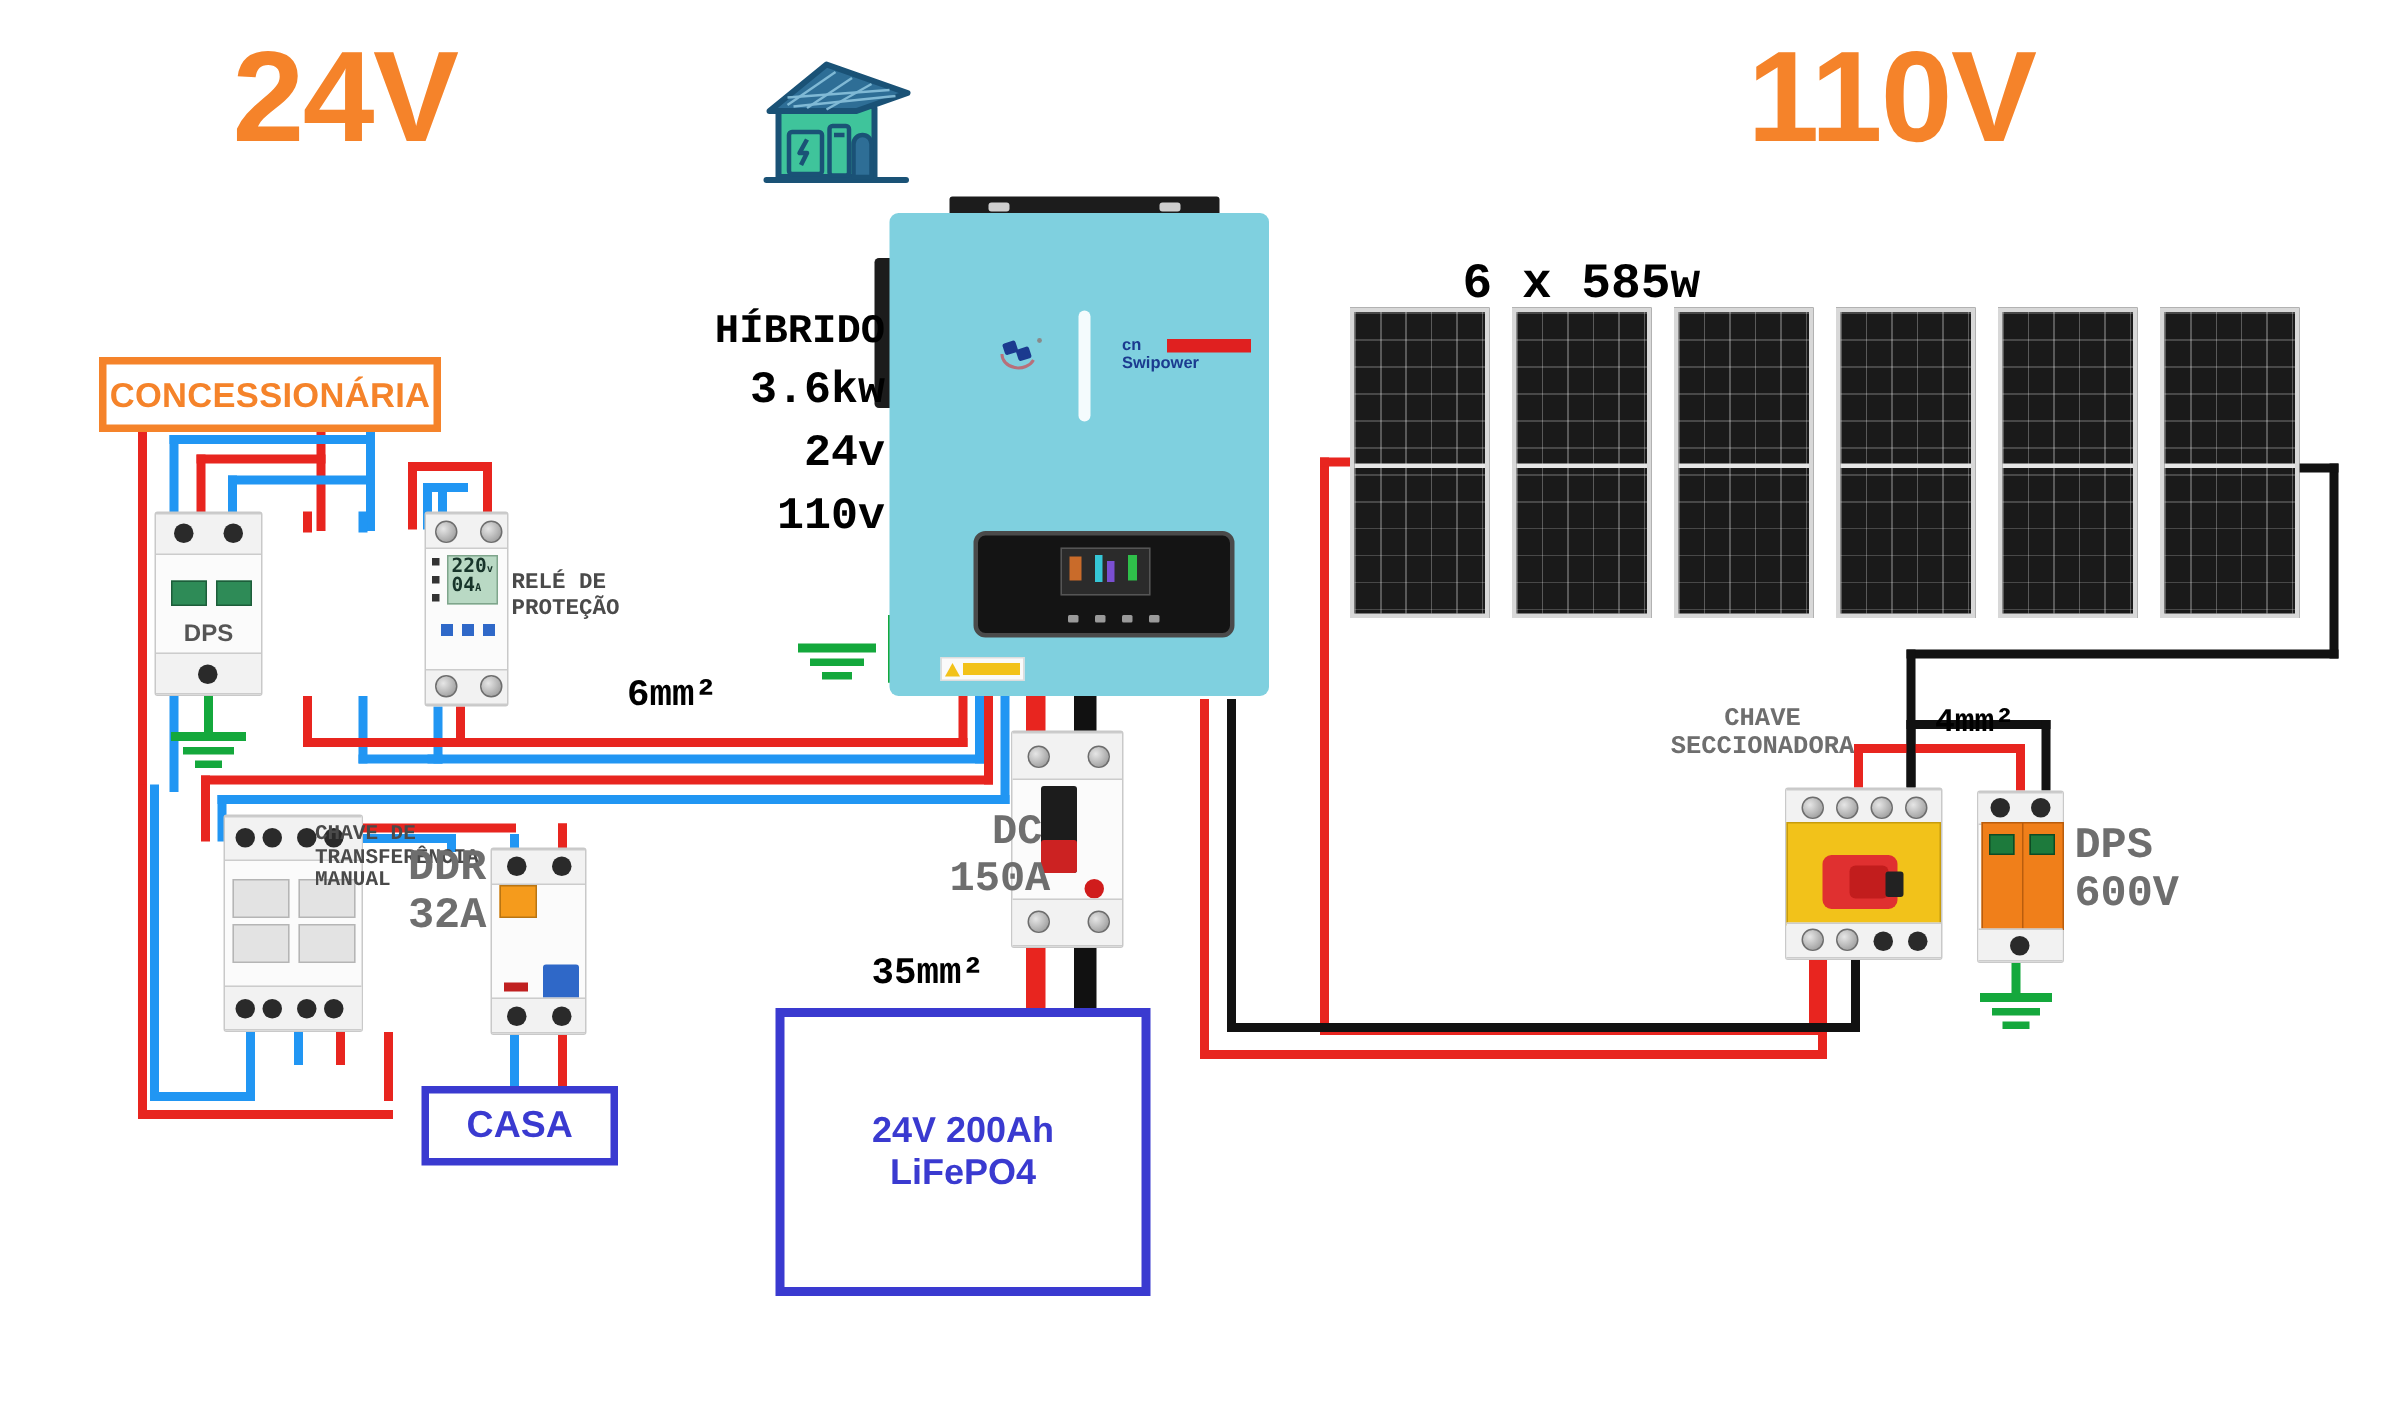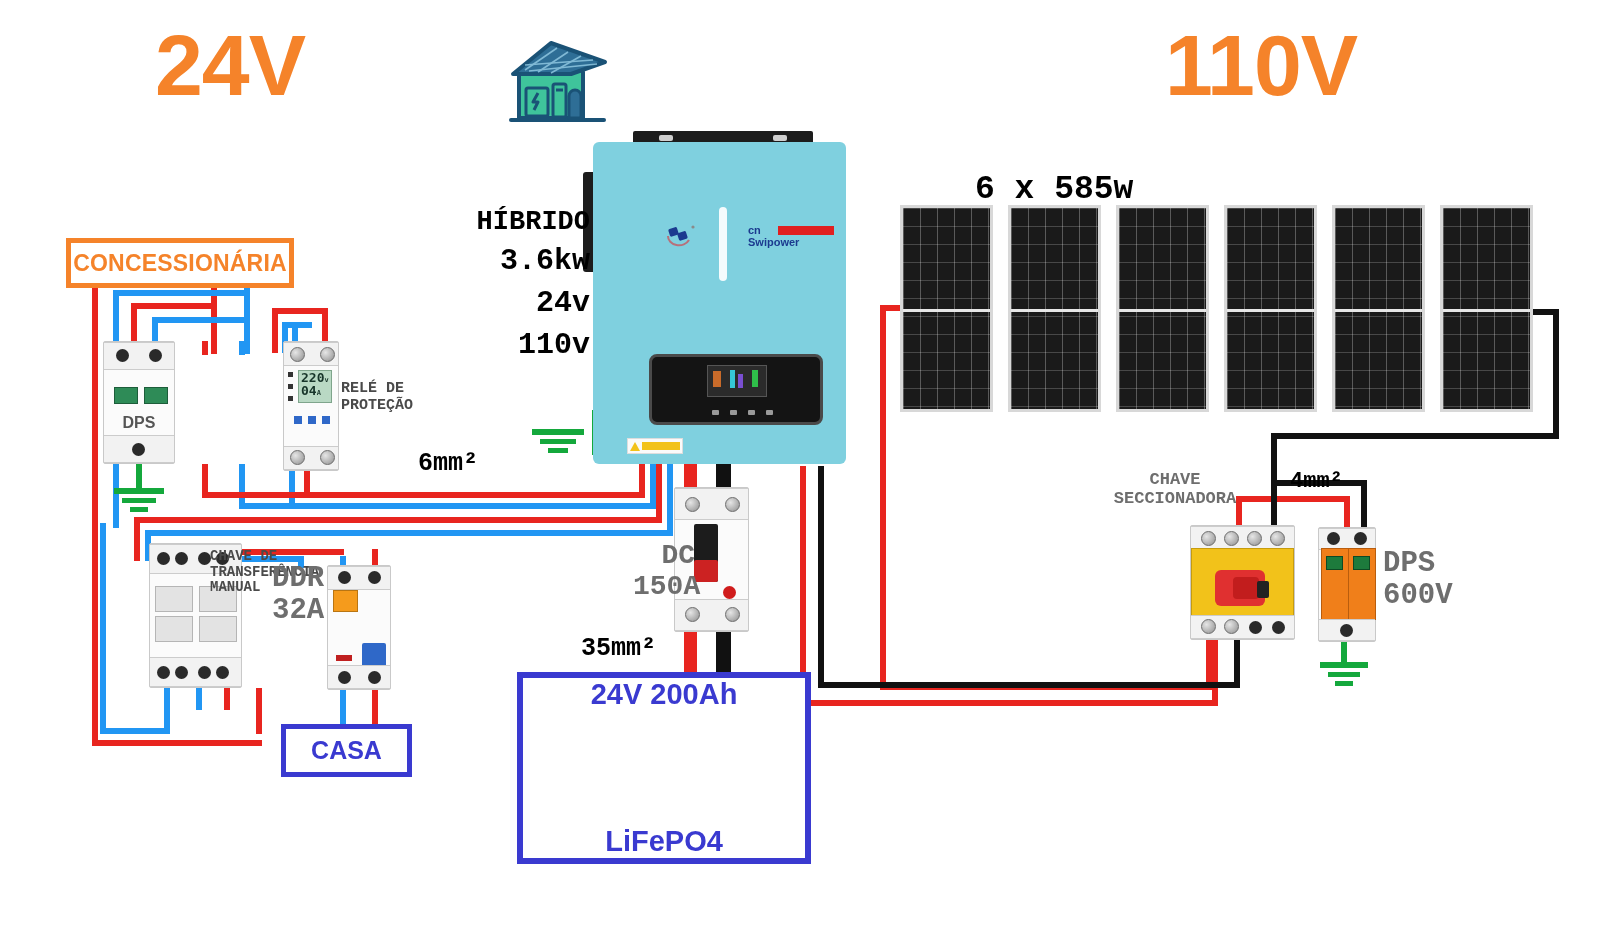--- a/index.html
+++ b/index.html
@@ -52,23 +52,23 @@
   }
   #box-concessionaria {
     left: 66px; top: 238px; width: 228px; height: 50px;
     border: 5px solid #F5832A; color: #F5832A; font-size: 23px; letter-spacing: .2px;
   }
   #box-casa {
     left: 281px; top: 724px; width: 131px; height: 53px;
     border: 5px solid #3A3AD0; color: #3A3AD0; font-size: 25px;
   }
   #box-bateria {
-    left: 517px; top: 672px; width: 294px; height: 192px;
+    left: 517px; top: 672px; width: 250px; height: 192px;
     border: 6px solid #3A3AD0; color: #3A3AD0;
-    flex-direction: column; justify-content: space-between; font-size: 29px;
+    flex-direction: column; justify-content: center; font-size: 24px;
   }
 
   
   .w { position: absolute; }
   .w-red   { background: #E8251F; }
   .w-blue  { background: #2196F3; }
   .w-black { background: #111111; }
   .w-green { background: #14A83C; }
 
   

